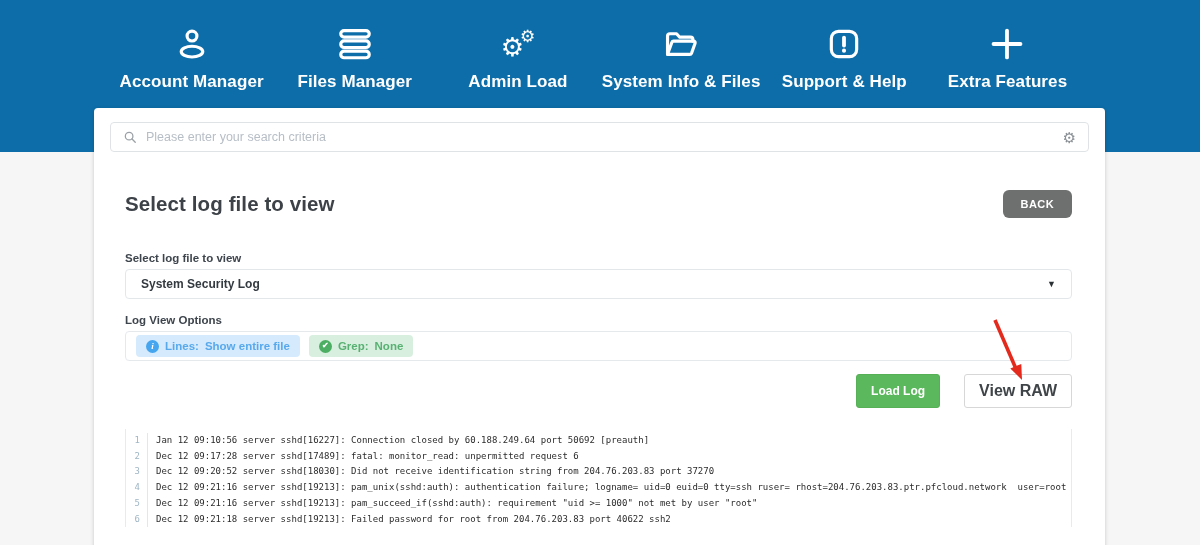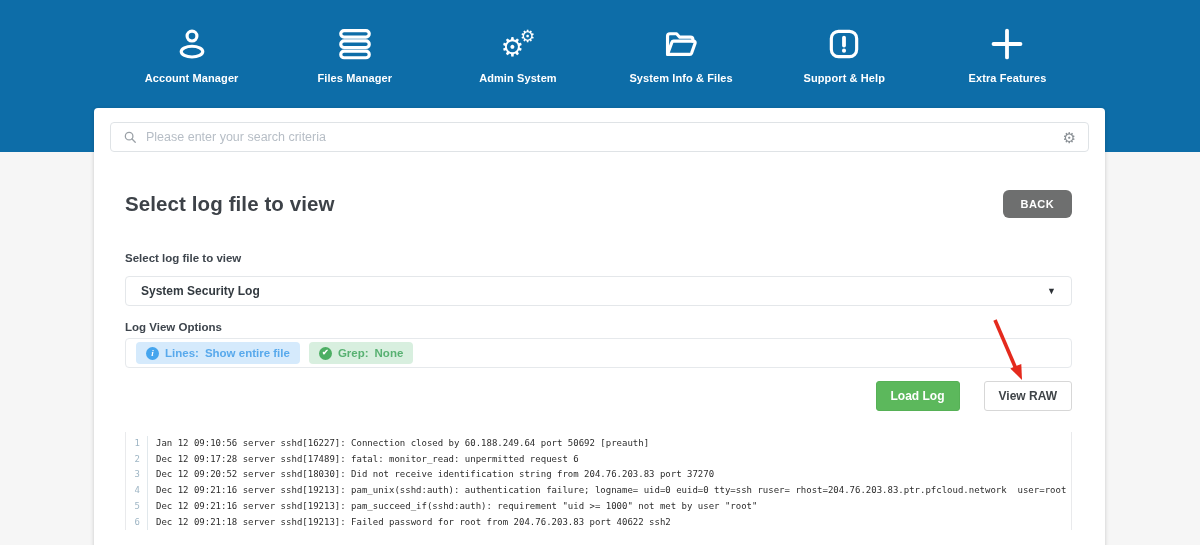--- a/index.html
+++ b/index.html
@@ -18,21 +18,21 @@
   .nav {
     display: flex; margin: 0 111px 0 110px; padding-top: 24px;
   }
   .nav-item {
     flex: 1; display: flex; flex-direction: column; align-items: center;
     cursor: pointer;
   }
   .nav-icon { height: 40px; display: flex; align-items: center; justify-content: center; color: #fff; }
   .nav-icon svg { stroke: #fff; fill: none; stroke-width: 2; stroke-linecap: round; stroke-linejoin: round; }
   .nav-label {
-    margin-top: 8px; color: #ffffff; font-size: 11px; font-weight: 700;
+    margin-top: 8px; color: #ffffff; font-size: 17px; font-weight: 700;
     letter-spacing: 0.1px;
   }
   .gear-glyph { color:#fff; font-size: 26px; line-height: 1; }
   .gear-glyph .small { font-size: 17px; vertical-align: 14px; margin-left: -4px; }
 
   
   .card {
     position: absolute; left: 94px; top: 108px; width: 1011px; height: 509px;
     background: #ffffff; border-radius: 4px 4px 0 0;
     box-shadow: 0 1px 4px rgba(0,0,0,0.18);
@@ -61,21 +61,21 @@
   .back-btn {
     background: #6e6f6f; color: #fff; border: none; border-radius: 6px;
     font-size: 11px; font-weight: 700; padding: 8px 18px; letter-spacing: 0.4px;
     cursor: pointer; font-family: Liberation Sans, sans-serif;
   }
 
   .field-label {
     margin-top: 34px; font-size: 11.5px; font-weight: 700; color: #3e454d;
   }
   .select-box {
-    margin-top: 12px; height: 30px; border: 1px solid #e4e7ea; border-radius: 4px;
+    margin-top: 5px; height: 30px; border: 1px solid #e4e7ea; border-radius: 4px;
     display: flex; align-items: center; justify-content: space-between;
     padding: 0 15px; cursor: pointer; background: #fff; gap: 20px;
   }
   .select-value { font-size: 12px; font-weight: 700; color: #333a40; }
   .select-caret { font-size: 9px; color: #2b3035; }
 
   .options-label { margin-top: 15px; }
   .options-box {
     margin-top: 5px; height: 30px; border: 1px solid #e6e9ec; border-radius: 4px;
     display: flex; align-items: center; padding: 0 10px; gap: 9px; background: #fff;
@@ -100,21 +100,21 @@
   .buttons-row {
     margin-top: 13px; display: flex; justify-content: flex-end; gap: 24px;
   }
   .btn-load {
     background: #5cb85c; color: #fff; border: 1px solid #56b156; border-radius: 3px;
     font-size: 12px; font-weight: 600; padding: 7px 14px; cursor: pointer;
     font-family: "Liberation Sans", sans-serif;
   }
   .btn-raw {
     background: #fff; color: #3f4448; border: 1px solid #d7d7d7; border-radius: 3px;
-    font-size: 12px; font-weight: 600; padding: 7px 14px; cursor: pointer;
+    font-size: 16px; font-weight: 600; padding: 7px 14px; cursor: pointer;
     font-family: "Liberation Sans", sans-serif;
   }
 
   
   .log-panel { margin-top: 21px; }
   .log-header {
     background: #c9e4f8; padding: 6px 14px; border-radius: 2px 2px 0 0;
     font-family: "DejaVu Sans Mono", monospace; font-size: 12px; font-weight: 700;
     color: #15334a;
   }
@@ -161,21 +161,21 @@
           <rect x="3" y="16.5" width="18" height="4.2" rx="2.1"></rect>
         </svg>
       </div>
       <div class="nav-label">Files Manager</div>
     </div>
 
     <div class="nav-item">
       <div class="nav-icon">
         <span class="gear-glyph">⚙<span class="small">⚙</span></span>
       </div>
-      <div class="nav-label">Admin System</div>
+      <div class="nav-label">Admin Load</div>
     </div>
 
     <div class="nav-item">
       <div class="nav-icon">
         <svg width="38" height="38" viewBox="0 0 24 24">
           <path d="M3.5 18.5 V7 a1.5 1.5 0 0 1 1.5-1.5 h4.2 l2 2.2 h6.8 a1.5 1.5 0 0 1 1.5 1.5 v1"></path>
           <path d="M3.5 18.5 L6.2 11 a1.2 1.2 0 0 1 1.15-.8 h12.6 a1 1 0 0 1 .95 1.3 l-2.2 6.2 a1.3 1.3 0 0 1-1.25.8 H3.5 z"></path>
         </svg>
       </div>
       <div class="nav-label">System Info &amp; Files</div>

